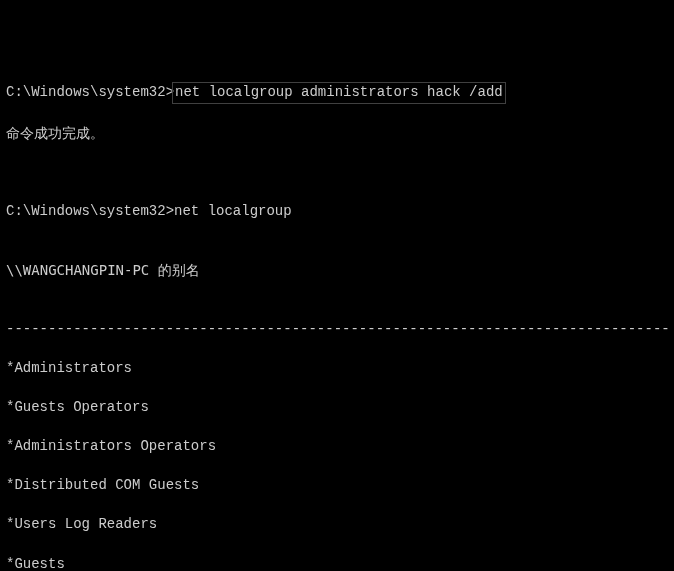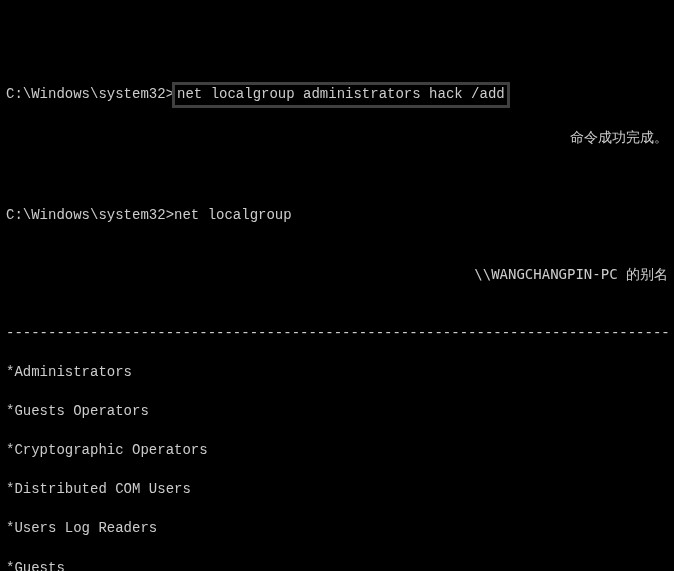--- a/index.html
+++ b/index.html
@@ -18,50 +18,49 @@
       height: 571px;
       overflow: hidden;
       white-space: pre;
     }
     .line {
       padding: 0 6px;
       white-space: pre;
     }
     .highlight-box-1 {
       display: inline-block;
-      border: 3px solid #404040;
+      border: 1px solid #404040;
       padding: 0 2px;
       margin-left: -2px;
     }
     .prompt-line {
       position: relative;
     }
     .cjk {
       font-family: 'SimSun', 'Microsoft YaHei', monospace;
-      text-align: right;
     }
   </style>
 </head>
 <body>
 
 
 
 <div class="line prompt-line"><span>C:\Windows\system32&gt;</span><span class="highlight-box-1"><span>net localgroup administrators hack /add</span></span></div>
 <div class="line cjk">命令成功完成。</div>
 <div class="line"></div>
 <div class="line"></div>
 <div class="line"><span>C:\Windows\system32&gt;</span><span>net localgroup</span></div>
 <div class="line"></div>
 <div class="line cjk">\\WANGCHANGPIN-PC 的别名</div>
 <div class="line"></div>
 <div class="line">-------------------------------------------------------------------------------</div>
 <div class="line">*Administrators</div>
 <div class="line">*Guests Operators</div>
-<div class="line">*Cryptographic Operators</div>
-<div class="line">*Distributed COM Users</div>
+<div class="line">*Administrators Operators</div>
+<div class="line">*Distributed COM Guests</div>
 <div class="line">*Users Log Readers</div>
 <div class="line">*Guests</div>
 
 
 
 
 
 
 
 

